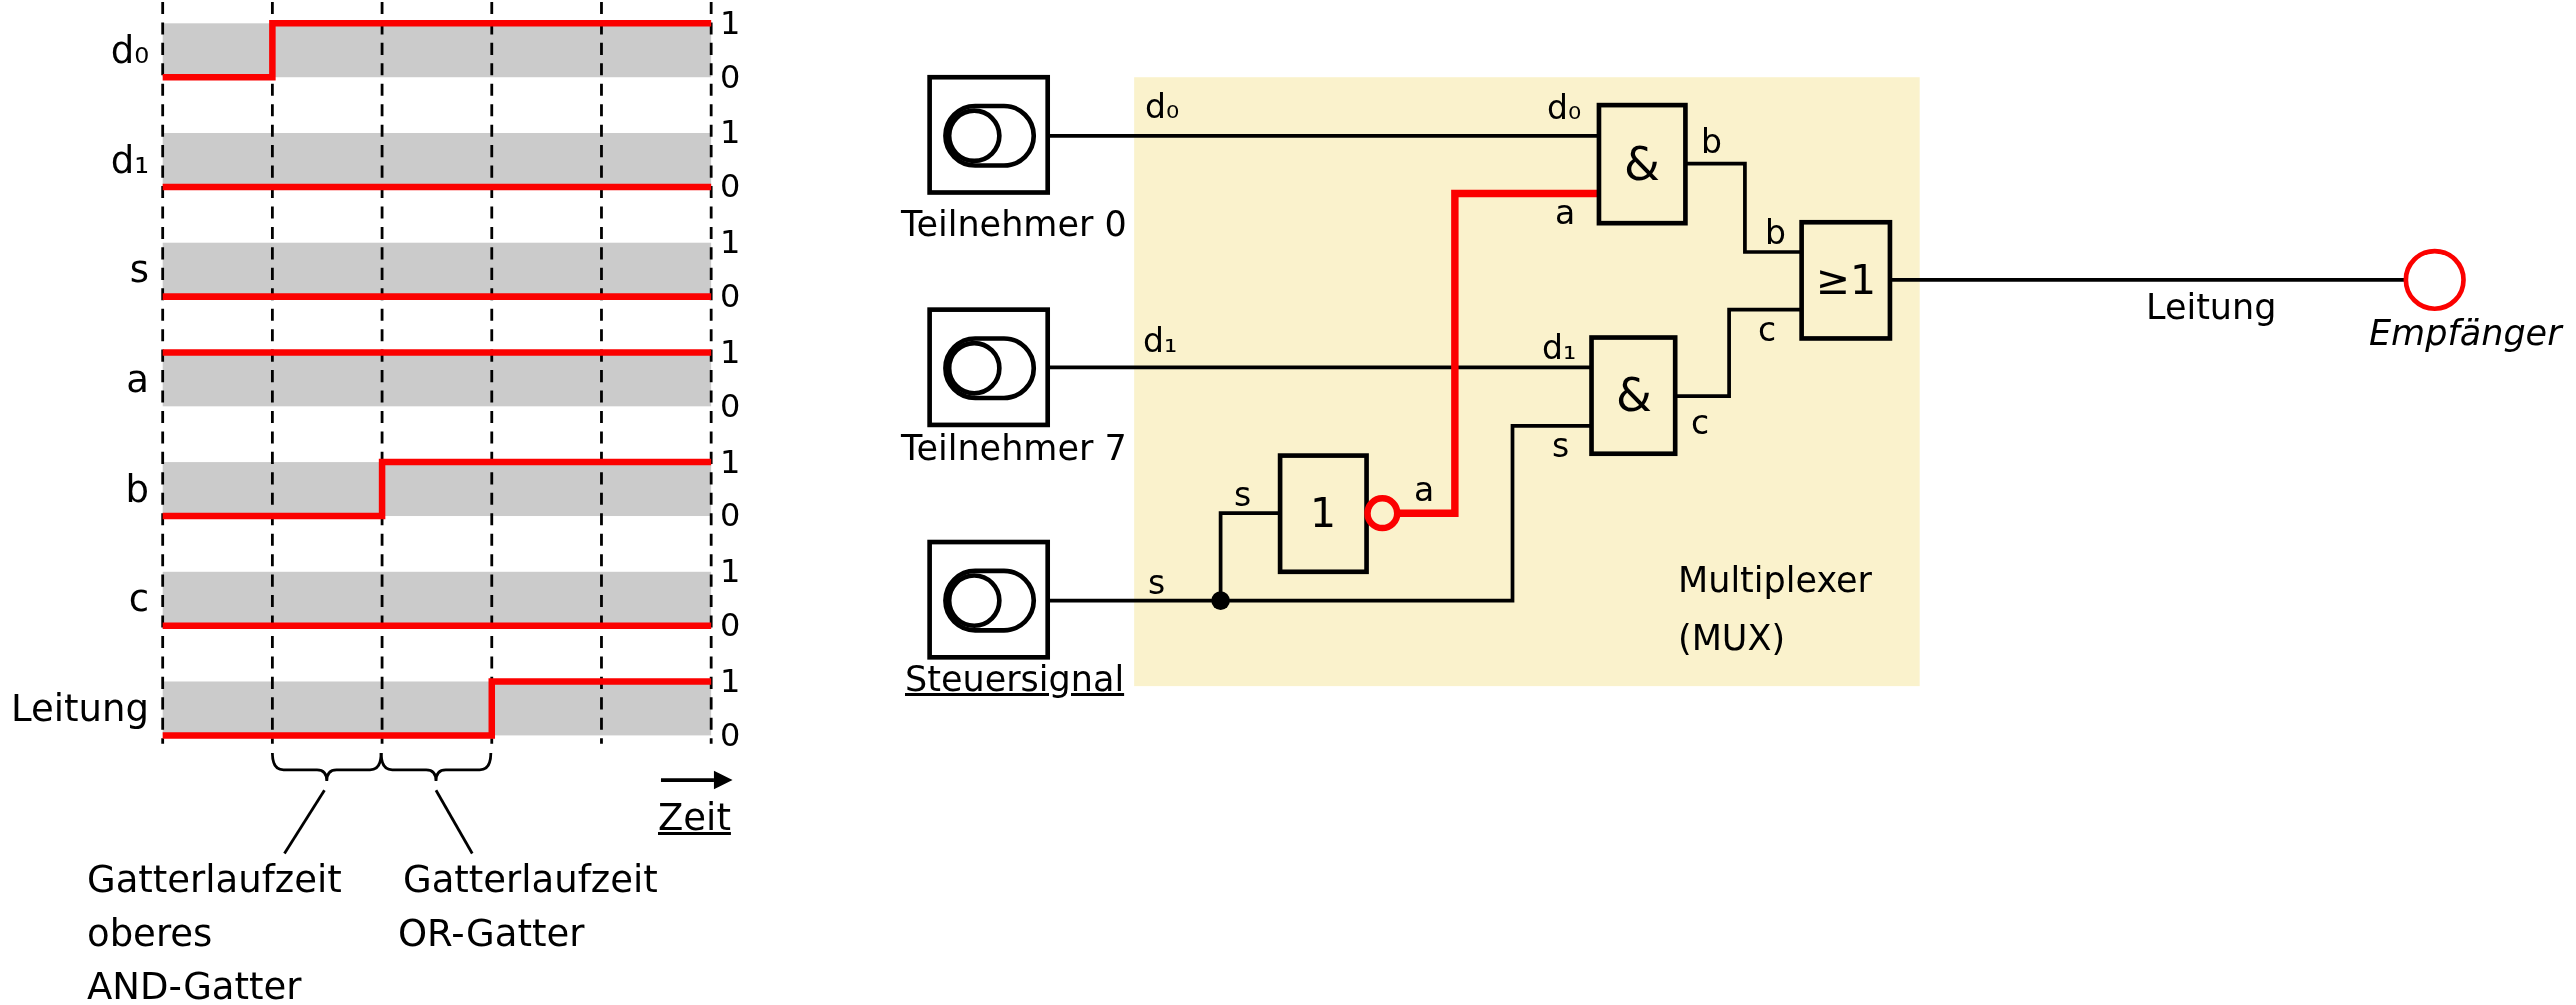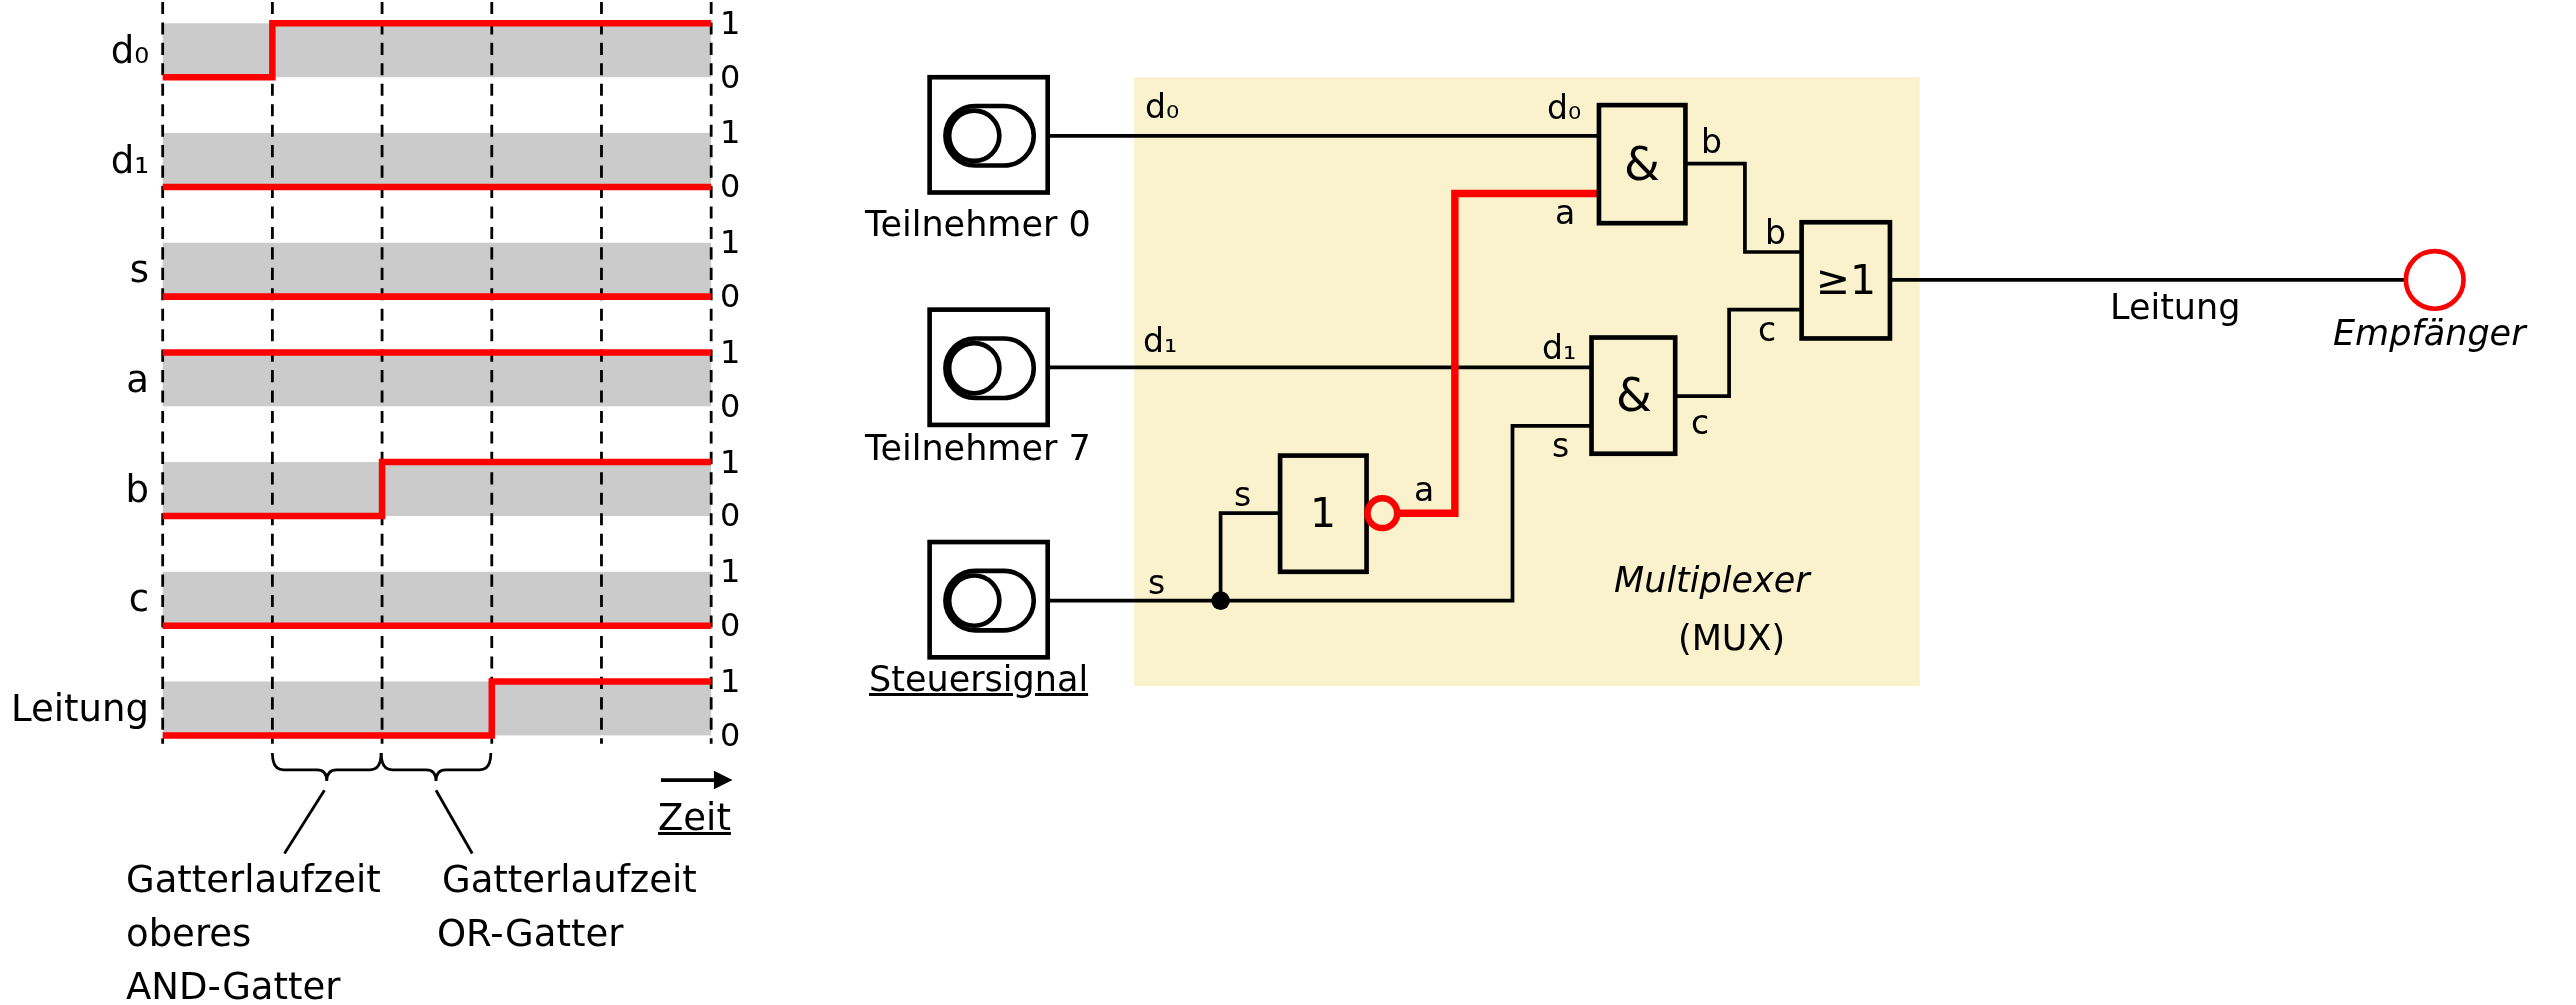--- a/index.html
+++ b/index.html
@@ -3,25 +3,25 @@
 <meta charset="utf-8">
 <style>
   html,body{margin:0;padding:0;background:#fff;}
   .stage{position:relative;width:2576px;height:1006px;background:#fff;overflow:hidden;
          font-family:"DejaVu Sans",sans-serif;color:#000;}
   .stage svg{position:absolute;left:0;top:0;z-index:1;}
   .lbl{position:absolute;z-index:2;white-space:nowrap;}
   
   .t-lbl{left:0;width:149px;text-align:right;font-size:37px;line-height:45px;}
   .lvl{left:720px;font-size:32px;line-height:39px;}
-  .cap{font-size:37px;line-height:46px;margin-left:39px;}
+  .cap{font-size:37px;line-height:46px;}
   .zeit{font-size:37px;line-height:45px;}
   
   .c-lbl{font-size:33px;line-height:41px;}
-  .sw-lbl{font-size:35px;line-height:43px;}
+  .sw-lbl{font-size:35px;line-height:43px;margin-left:36px;}
   .gate-sym{text-align:center;font-size:46px;line-height:54px;}
   .gate-sym.small{font-size:41px;line-height:50px;}
   .mux-lbl{font-size:35px;line-height:43px;}
   
   .band{fill:var(--band);}
   .dash{stroke:var(--ink);stroke-width:3;stroke-dasharray:13 9;fill:none;}
   .trace{stroke:var(--red);stroke-width:7;fill:none;}
   .wire{stroke:var(--ink);stroke-width:4;fill:none;}
   .redwire{stroke:var(--red);stroke-width:8;fill:none;}
   .boxw{stroke:var(--ink);stroke-width:5;fill:#fff;}
@@ -160,20 +160,20 @@
   <div class="lbl c-lbl" style="left:1691px;top:402px;">c</div>
   <div class="lbl c-lbl" style="left:1758px;top:309px;">c</div>
   <div class="lbl c-lbl" style="left:1234px;top:474px;">s</div>
   <div class="lbl c-lbl" style="left:1414px;top:469px;">a</div>
 
   <div class="lbl gate-sym" style="left:1599px;top:137px;width:86px;">&amp;</div>
   <div class="lbl gate-sym" style="left:1592px;top:368px;width:84px;">&amp;</div>
   <div class="lbl gate-sym small" style="left:1802px;top:255px;width:88px;">≥1</div>
   <div class="lbl gate-sym small" style="left:1280px;top:488px;width:86px;">1</div>
 
-  <div class="lbl mux-lbl" style="left:1614px;top:559px;font-style:italic;">Multiplexer</div>
+  <div class="lbl mux-lbl" style="left:1678px;top:559px;">Multiplexer</div>
   <div class="lbl mux-lbl" style="left:1678px;top:617px;">(MUX)</div>
 
   <div class="lbl sw-lbl" style="left:2110px;top:286px;">Leitung</div>
   <div class="lbl sw-lbl" style="left:2333px;top:312px;font-style:italic;">Empfänger</div>
 
 </div>
 
 
 </body></html>

